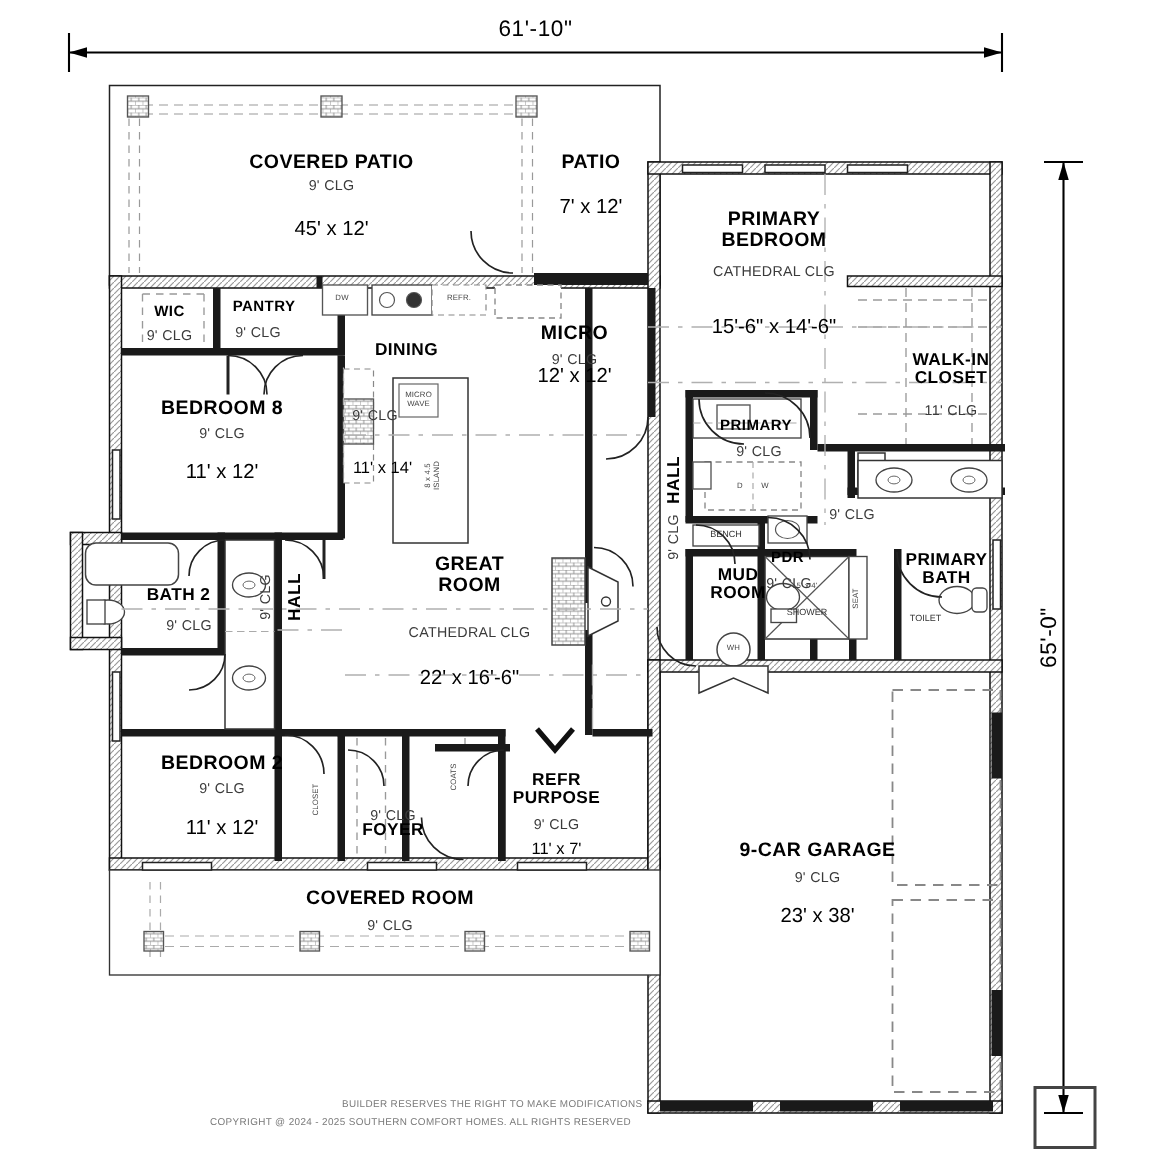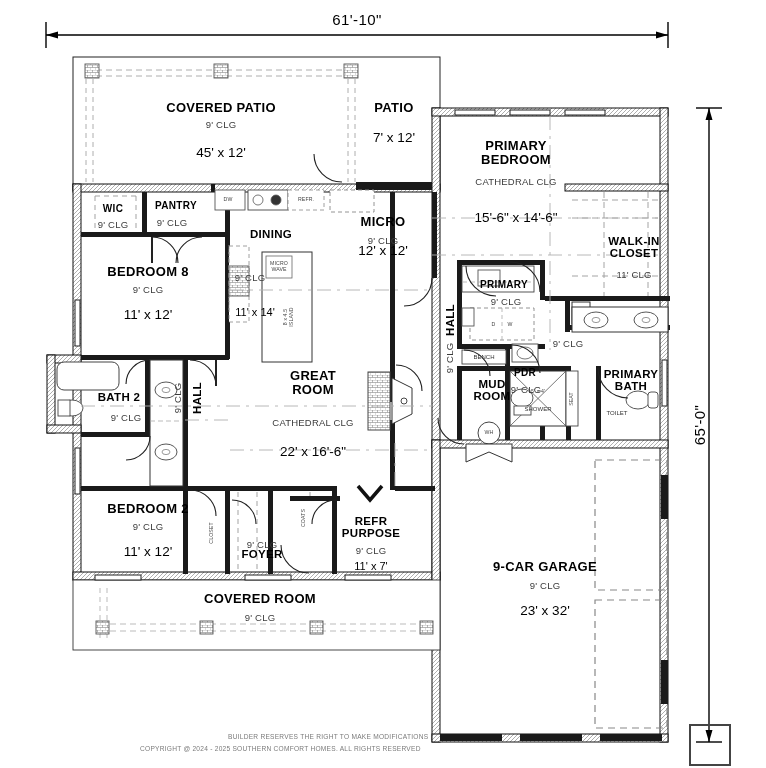--- a/index.html
+++ b/index.html
@@ -361,21 +361,21 @@
 <div class="lbl rm sm" style="left:371px;top:527px">REFR
 PURPOSE</div>
 <div class="lbl clg" style="left:371px;top:551px">9' CLG</div>
 <div class="lbl dim sm" style="left:371px;top:567px">11' x 7'</div>
 
 <div class="lbl rm" style="left:260px;top:599px">COVERED ROOM</div>
 <div class="lbl clg" style="left:260px;top:618px">9' CLG</div>
 
 <div class="lbl rm" style="left:545px;top:567px">9-CAR GARAGE</div>
 <div class="lbl clg" style="left:545px;top:586px">9' CLG</div>
-<div class="lbl dim" style="left:545px;top:611px">23' x 32'</div>
+<div class="lbl dim" style="left:545px;top:611px">23' x 38'</div>
 
 <div class="lbl rm sm vert" style="left:197px;top:398px">HALL</div>
 <div class="lbl clg vert" style="left:178px;top:398px">9' CLG</div>
 <div class="lbl rm sm vert" style="left:450px;top:320px">HALL</div>
 <div class="lbl clg vert" style="left:450px;top:358px">9' CLG</div>
 
 <div class="lbl tiny" style="left:228px;top:200px">DW</div>
 <div class="lbl tiny" style="left:306px;top:200px">REFR.</div>
 <div class="lbl tiny" style="left:279px;top:267px">MICRO
 WAVE</div>

